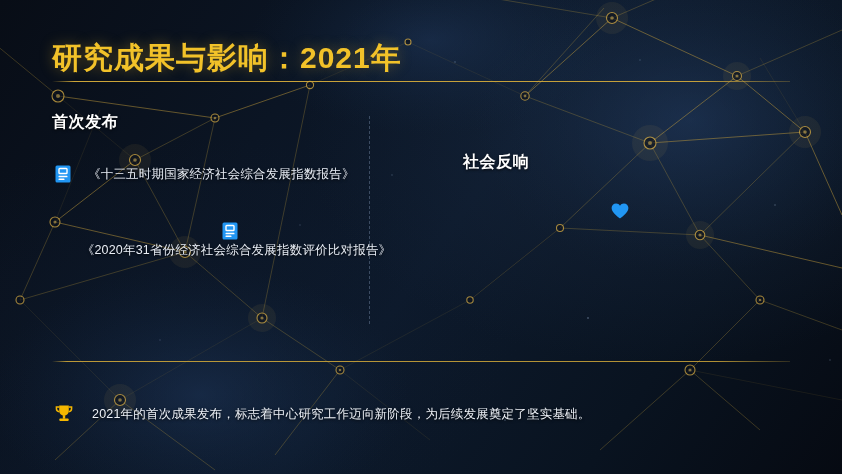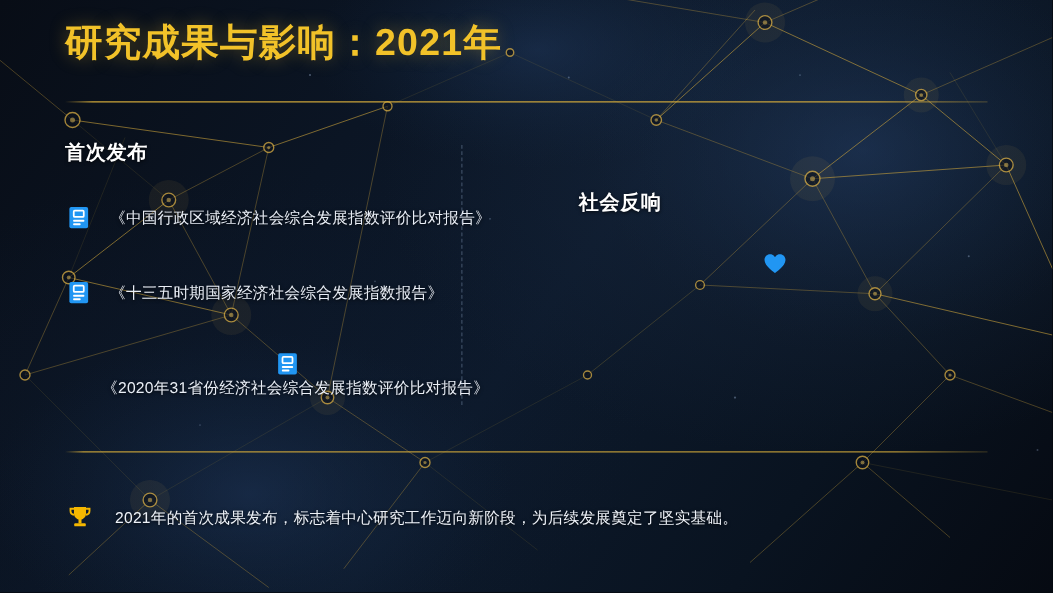--- a/index.html
+++ b/index.html
@@ -46,21 +46,21 @@
     opacity: 0.75;
   }
   #network .node-core { fill: #e8c25c; opacity: 0.5; }
   #network .glow { fill: #e2b64e; opacity: 0.07; }
   #network .speck { fill: #9fb6d6; }
 
   
   .title-block {
     position: absolute;
     left: 52px;
-    top: 17px;
+    top: 40px;
   }
   .slide-title {
     font-size: 30px;
     font-weight: bold;
     color: #f2c229;
     letter-spacing: 1px;
     line-height: 1.2;
     text-shadow: 0 0 14px rgba(240,190,40,0.35);
     white-space: nowrap;
   }
@@ -306,31 +306,20 @@
   <div class="title-block">
     <div class="slide-title">研究成果与影响：2021年</div>
   </div>
   <div class="title-rule"></div>
 
   <div class="columns">
 
     <div class="col left">
       <div class="col-heading">首次发布</div>
 
-      <div class="row">
-        <span class="row-icon">
-          <svg width="20" height="20" viewBox="0 0 20 20">
-            <rect x="2.5" y="1.5" width="15" height="17" rx="1.5" fill="#2196F3"></rect>
-            <rect x="6" y="4.5" width="8" height="5" rx="0.8" fill="none" stroke="#ffffff" stroke-width="1.4"></rect>
-            <rect x="5.5" y="11.8" width="9" height="1.5" rx="0.6" fill="#ffffff"></rect>
-            <rect x="5.5" y="14.6" width="6" height="1.5" rx="0.6" fill="#ffffff"></rect>
-          </svg>
-        </span>
-        <span class="row-text">《中国行政区域经济社会综合发展指数评价比对报告》</span>
-      </div>
 
       <div class="row">
         <span class="row-icon">
           <svg width="20" height="20" viewBox="0 0 20 20">
             <rect x="2.5" y="1.5" width="15" height="17" rx="1.5" fill="#2196F3"></rect>
             <rect x="6" y="4.5" width="8" height="5" rx="0.8" fill="none" stroke="#ffffff" stroke-width="1.4"></rect>
             <rect x="5.5" y="11.8" width="9" height="1.5" rx="0.6" fill="#ffffff"></rect>
             <rect x="5.5" y="14.6" width="6" height="1.5" rx="0.6" fill="#ffffff"></rect>
           </svg>
         </span>

